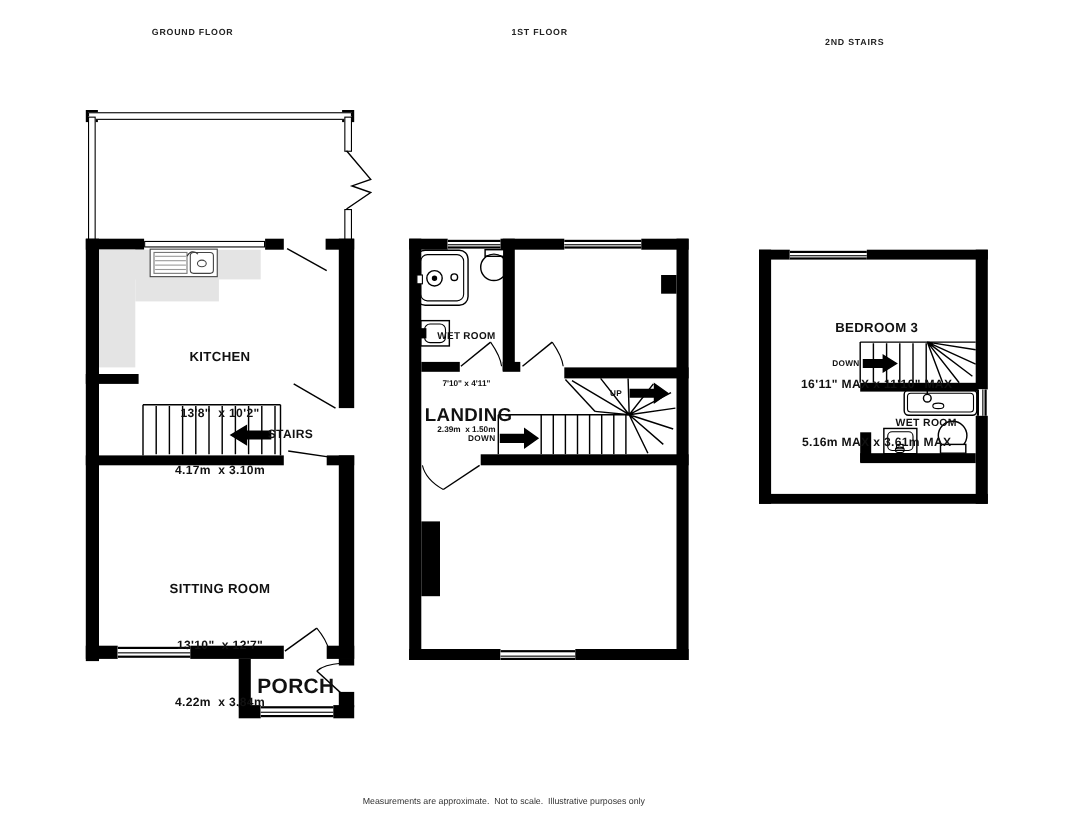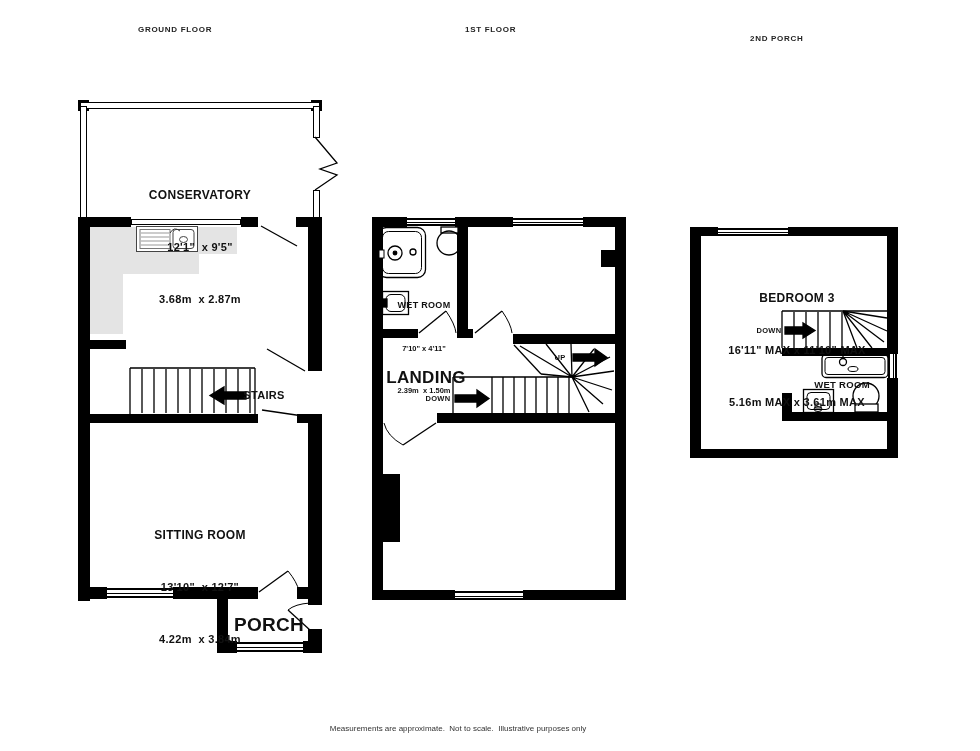--- a/index.html
+++ b/index.html
@@ -25,21 +25,21 @@
           font-size:8px;color:#333;line-height:1.25;white-space:pre;}
   svg.overlay{position:absolute;left:0;top:0;pointer-events:none;}
 </style>
 </head>
 <body>
 
 <div class="canvas">
 
   <div class="floor-title" style="left:138px;top:25px">GROUND FLOOR</div>
   <div class="floor-title" style="left:465px;top:25px">1ST FLOOR</div>
-  <div class="floor-title" style="left:750px;top:34px">2ND PORCH</div>
+  <div class="floor-title" style="left:750px;top:34px">2ND STAIRS</div>
 
   <div class="wall" style="left:78px;top:100px;width:11px;height:11px"></div>
   <div class="wall" style="left:311px;top:100px;width:11px;height:11px"></div>
   <div class="glass" style="left:80px;top:102px;width:240px;height:7px"></div>
   <div class="glass" style="left:80px;top:106px;width:7px;height:114px"></div>
   <div class="glass" style="left:313px;top:106px;width:7px;height:32px"></div>
   <div class="glass" style="left:313px;top:190px;width:7px;height:30px"></div>
 
   <div class="wall" style="left:78px;top:217px;width:53px;height:10px"></div>
   <div class="glass" style="left:131px;top:219px;width:110px;height:6px"></div>
@@ -185,26 +185,26 @@
       <rect x="807" y="392.5" width="23" height="17" rx="4" stroke-width="1"></rect>
       <rect x="815" y="404" width="6" height="4" stroke-width="1"></rect>
       <ellipse cx="818" cy="409" rx="4" ry="2.5" stroke-width="1"></ellipse>
     </g>
     <g>
       <circle cx="866" cy="396" r="13"></circle>
       <rect x="855" y="404" width="23" height="8" fill="#fff"></rect>
     </g>
   </svg>
 
-  <div class="lbl" style="left:200px;top:150px">
-    <div class="room-name">CONSERVATORY</div>
-    <div class="room-dims">12'1"  x 9'5"</div>
-    <div class="room-dims">3.68m  x 2.87m</div>
-  </div>
-
+
+  <div class="lbl" style="left:200px;top:279px">
+    <div class="room-name">KITCHEN</div>
+    <div class="room-dims">13'8"  x 10'2"</div>
+    <div class="room-dims">4.17m  x 3.10m</div>
+  </div>
 
   <div class="tag" style="left:264px;top:389px;font-size:11px">STAIRS</div>
 
   <div class="lbl" style="left:200px;top:490px">
     <div class="room-name">SITTING ROOM</div>
     <div class="room-dims">13'10"  x 12'7"</div>
     <div class="room-dims">4.22m  x 3.84m</div>
   </div>
 
   <div class="tag" style="left:269px;top:614px;font-size:19px">PORCH</div>

